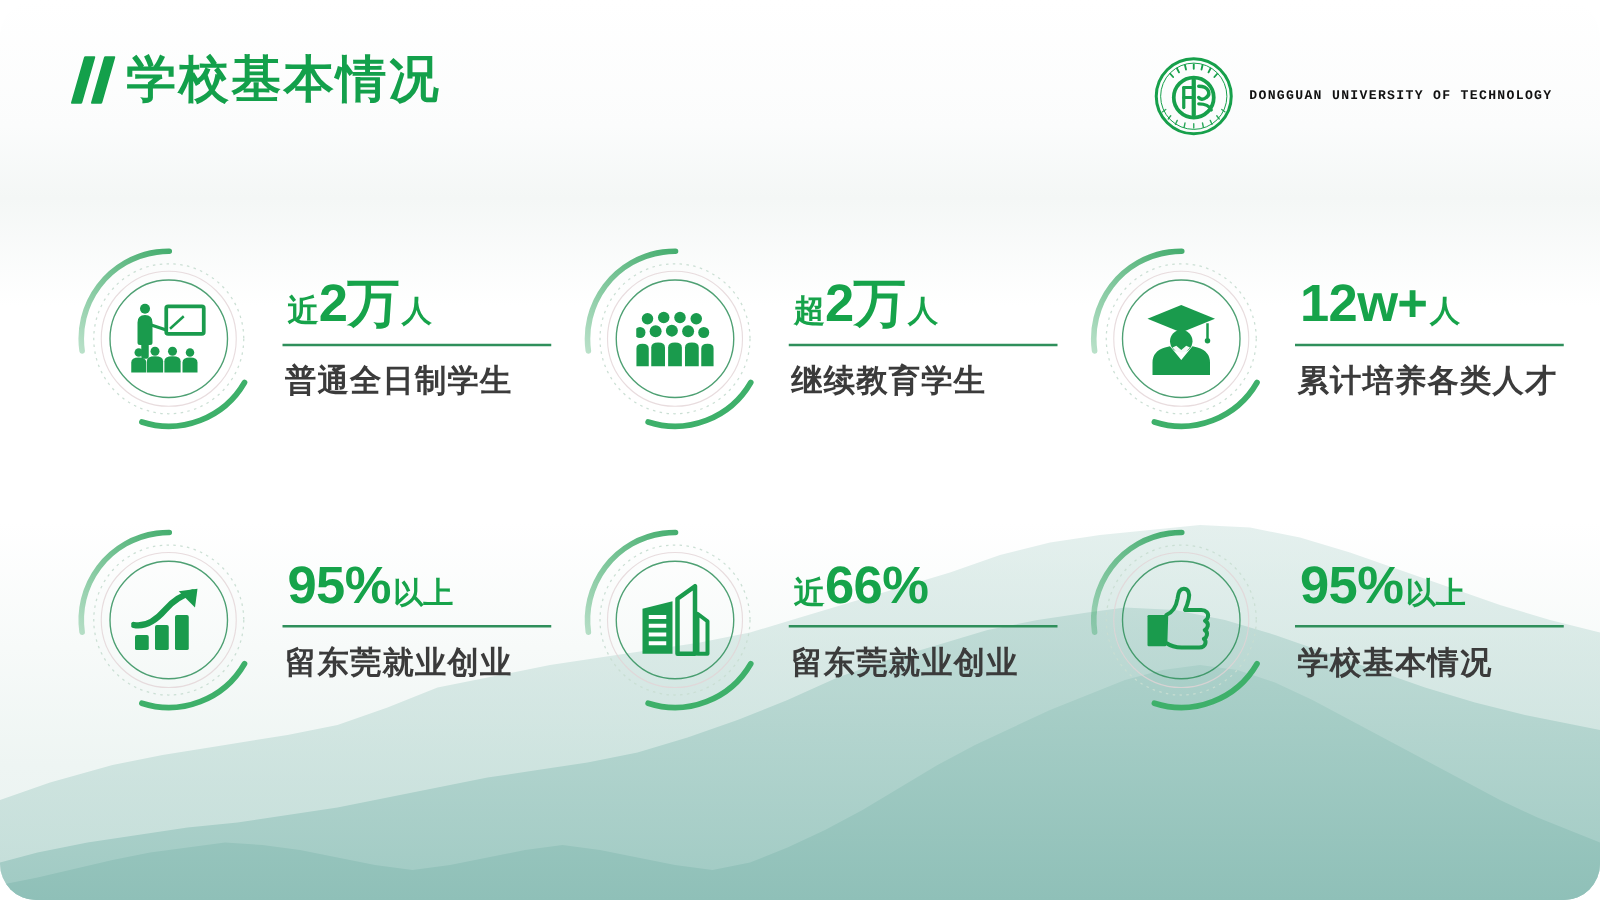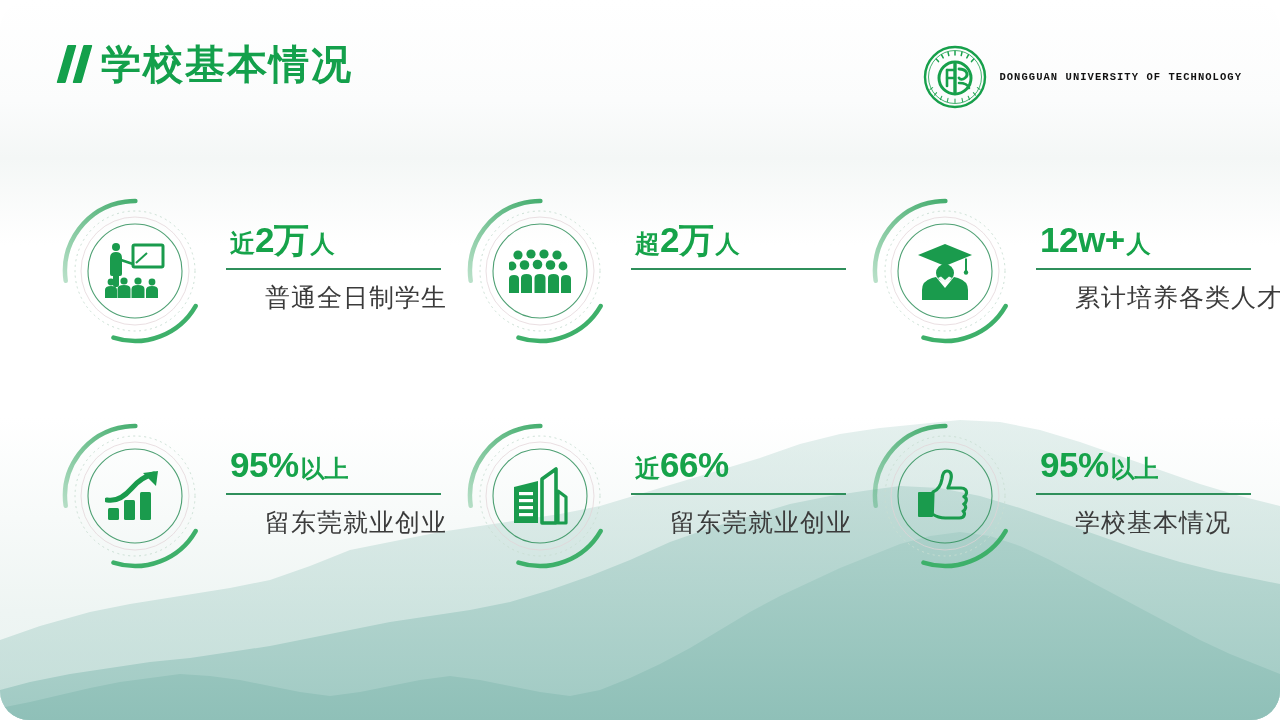--- a/index.html
+++ b/index.html
@@ -141,44 +141,43 @@
     display: flex;
     align-items: baseline;
     padding-left: 4px;
   }
   .v-pre {
     font-size: 25px;
     font-weight: bold;
     letter-spacing: 0;
   }
   .v-main {
-    font-size: 35px;
+    font-size: 42px;
     font-weight: bold;
     letter-spacing: -0.5px;
   }
   .v-suf {
     font-size: 24px;
     font-weight: bold;
     padding-left: 2px;
   }
   .divider {
     margin-top: 11px;
     width: 215px;
     height: 1.5px;
     background: #2f8f5b;
   }
   .stat-label {
     margin-top: 11px;
     font-size: 25px;
-    font-weight: normal;
+    font-weight: bold;
     color: #3b3b3b;
     letter-spacing: 1px;
     white-space: nowrap;
     padding-left: 2px;
-    margin-left: 37px;
   }
 </style>
 </head>
 <body>
 
 <div id="slide">
 
   <svg class="mountains" viewBox="0 0 1280 330" preserveAspectRatio="none">
     <defs>
       <linearGradient id="mg1" x1="0" y1="0" x2="0" y2="1">
@@ -350,20 +349,21 @@
           </svg>
         </div>
       </div>
       <div class="stat-text">
         <div class="stat-value">
           <span class="v-pre">超</span>
           <span class="v-main">2万</span>
           <span class="v-suf">人</span>
         </div>
         <div class="divider"></div>
+        <div class="stat-label">继续教育学生</div>
       </div>
     </div>
 
     <div class="stat-item">
       <div class="badge">
         <svg width="150" height="150" viewBox="0 0 150 150">
           <defs>
             <linearGradient id="arcA3" x1="0" y1="1" x2="1" y2="0">
               <stop offset="0%" stop-color="#1a9b4d" stop-opacity="1"></stop>
               <stop offset="100%" stop-color="#1a9b4d" stop-opacity="0.08"></stop>

